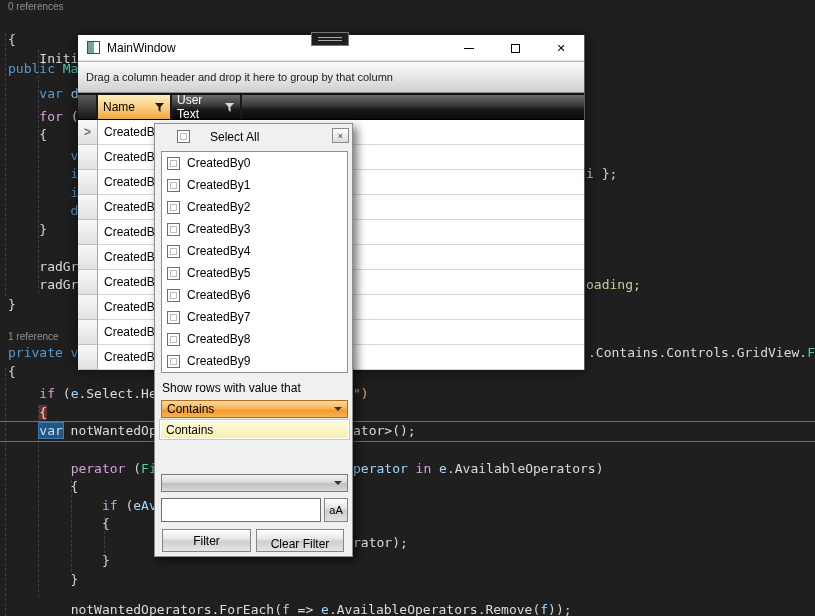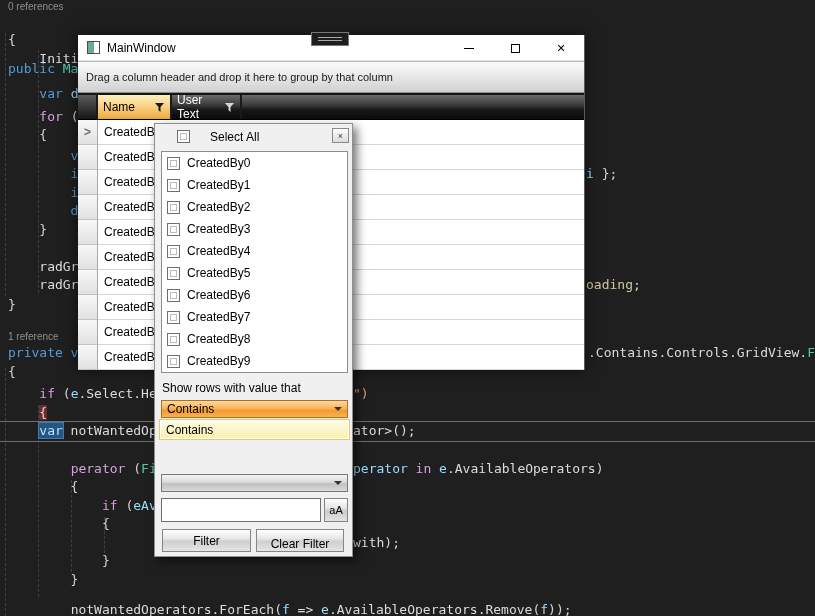--- a/index.html
+++ b/index.html
@@ -134,21 +134,21 @@
         <div class="code-line" style="left: 8px; top: 385px;"><span class="tok-pn">    </span><span class="tok-ctrl">if</span><span class="tok-pn"> (</span><span class="tok-param">e</span><span class="tok-id">.Select.He</span></div>
         <div class="code-line" style="left: 353px; top: 385px;"><span class="tok-str">")</span></div>
         <div class="code-line" style="left: 8px; top: 404px;"><span class="tok-pn">    </span><span class="tok-bracehl">{</span></div>
         <div class="code-line" style="left: 8px; top: 422px;"><span class="tok-pn">    </span><span class="tok-varsel">var</span><span class="tok-id"> notWantedOperators</span></div>
         <div class="code-line" style="left: 353px; top: 422px;"><span class="tok-id">ator&gt;();</span></div>
         <div class="code-line" style="left: 8px; top: 460px;"><span class="tok-pn">        </span><span class="tok-ctrl">perator</span><span class="tok-pn"> (</span><span class="tok-type">Fi</span></div>
         <div class="code-line" style="left: 353px; top: 460px;"><span class="tok-param">perator</span><span class="tok-ctrl"> in </span><span class="tok-param">e</span><span class="tok-id">.AvailableOperators</span><span class="tok-pn">)</span></div>
         <div class="code-line" style="left: 8px; top: 478px;"><span class="tok-pn">        {</span></div>
         <div class="code-line" style="left: 8px; top: 497px;"><span class="tok-pn">            </span><span class="tok-ctrl">if</span><span class="tok-pn"> (</span><span class="tok-param">eAv</span></div>
         <div class="code-line" style="left: 8px; top: 515px;"><span class="tok-pn">            {</span></div>
-        <div class="code-line" style="left: 353px; top: 534px;"><span class="tok-id">with</span><span class="tok-pn">);</span></div>
+        <div class="code-line" style="left: 353px; top: 534px;"><span class="tok-id">rator</span><span class="tok-pn">);</span></div>
         <div class="code-line" style="left: 8px; top: 552px;"><span class="tok-pn">            }</span></div>
         <div class="code-line" style="left: 8px; top: 571px;"><span class="tok-pn">        }</span></div>
         <div class="code-line" style="left: 8px; top: 601px;"><span class="tok-pn">        </span><span class="tok-id">notWantedOperators.ForEach</span><span class="tok-pn">(</span><span class="tok-param">f</span><span class="tok-id"> =&gt; </span><span class="tok-param">e</span><span class="tok-id">.AvailableOperators.Remove</span><span class="tok-pn">(</span><span class="tok-param">f</span><span class="tok-pn">));</span></div>
       </div>
   </div>
 
   <div class="app-window">
     <div class="drag-handle">
         <i></i>
         <i></i>

